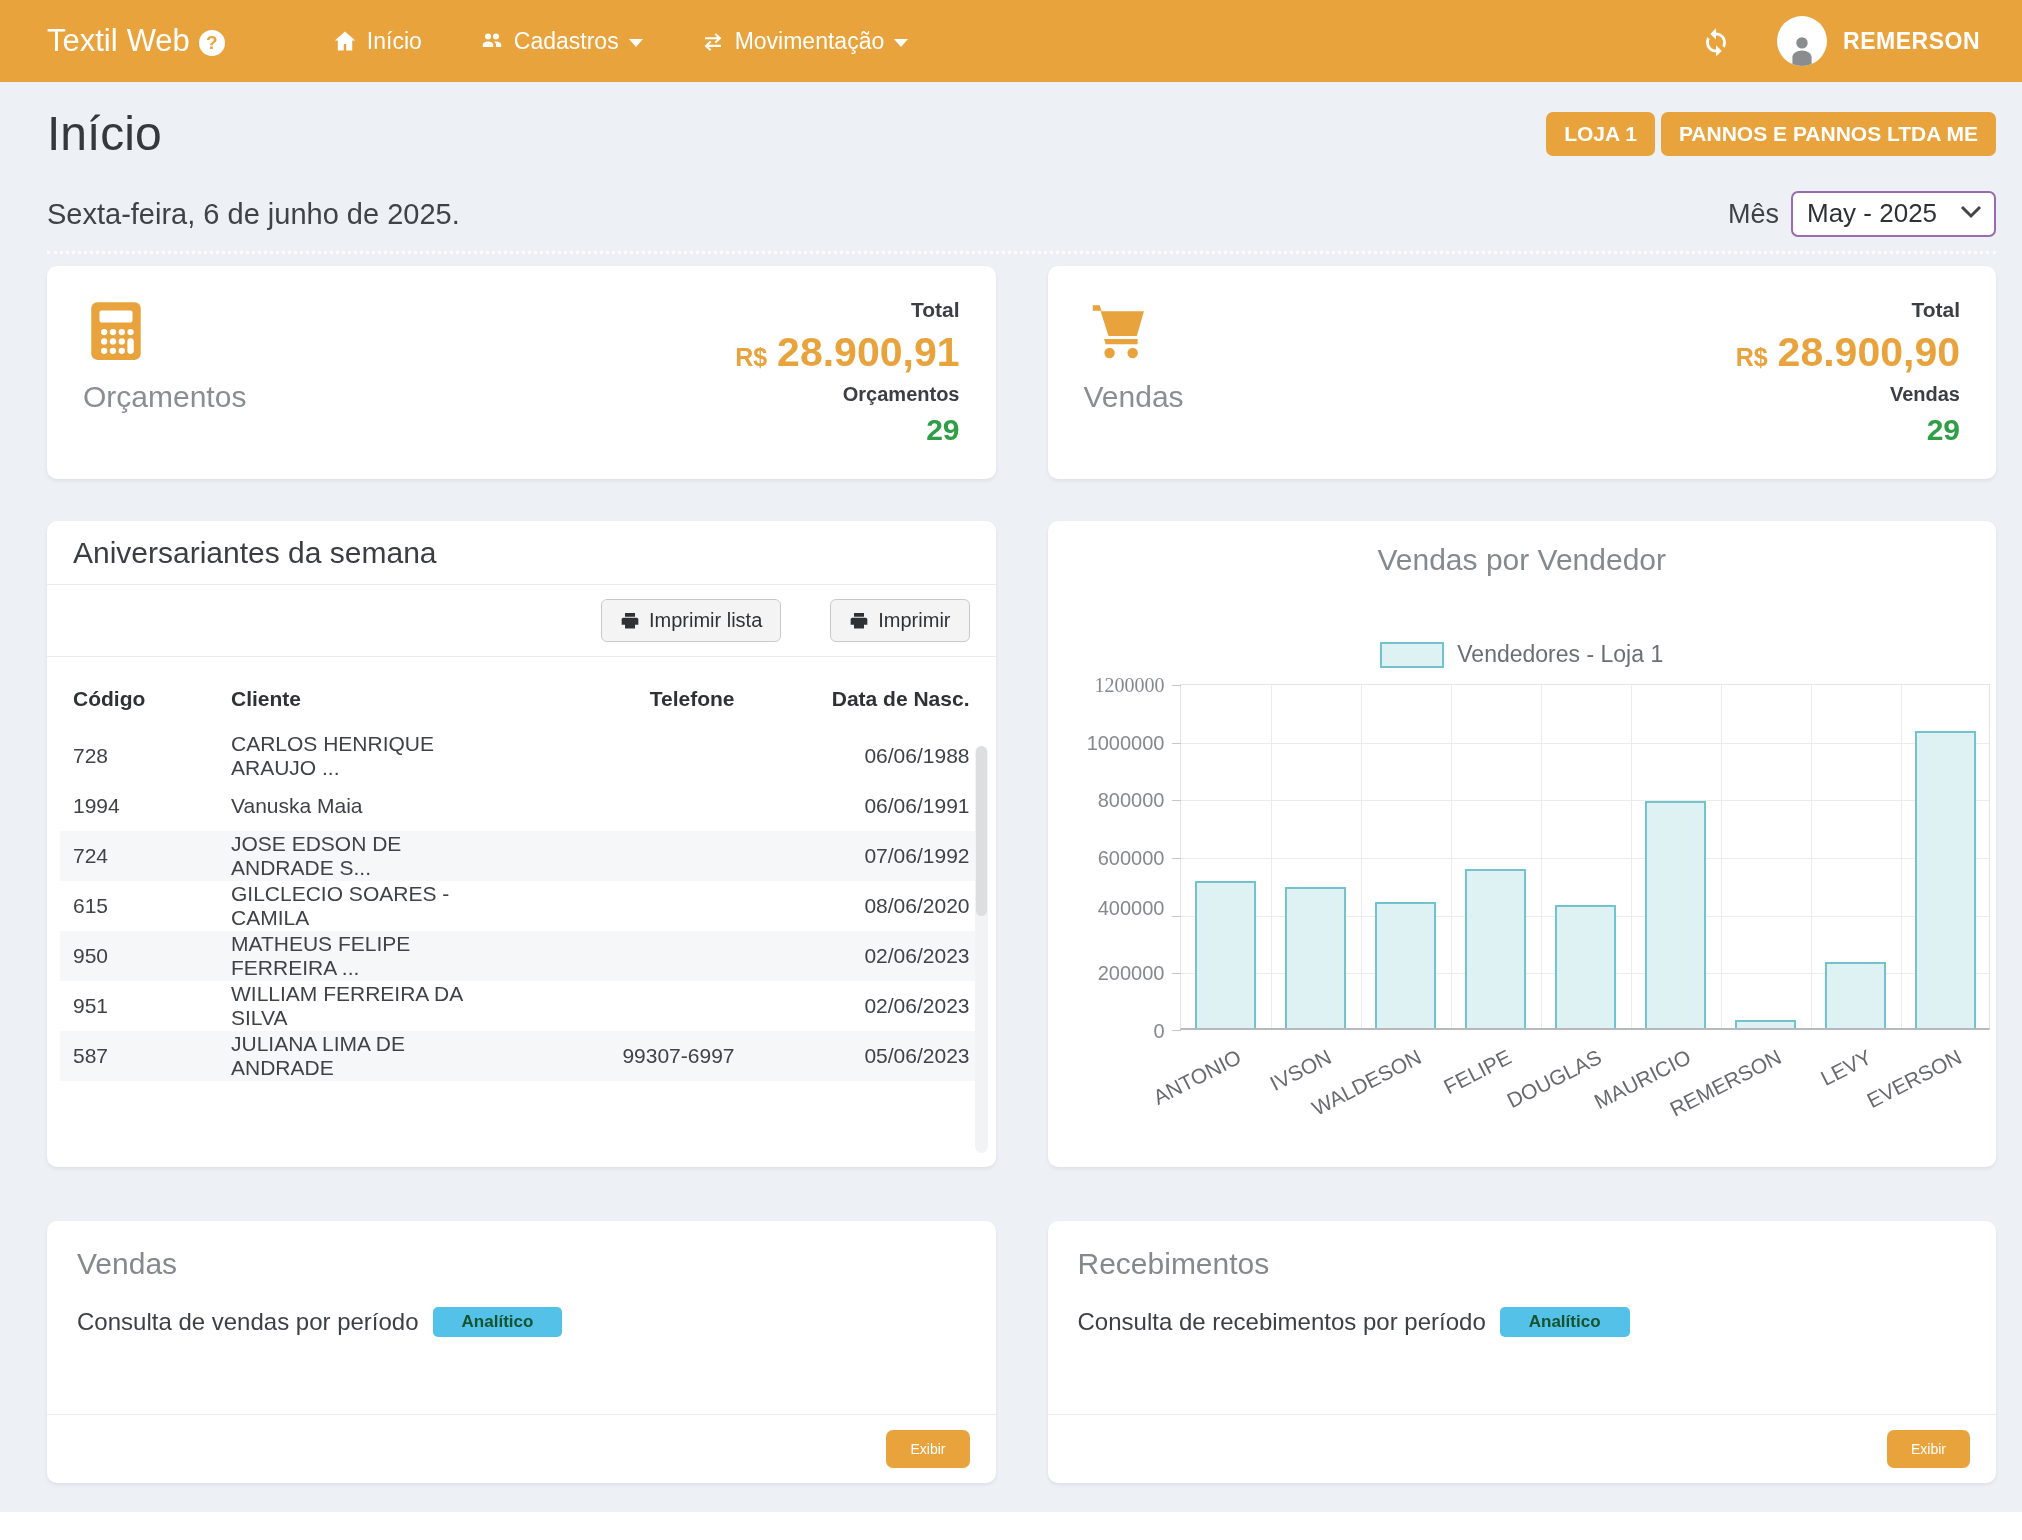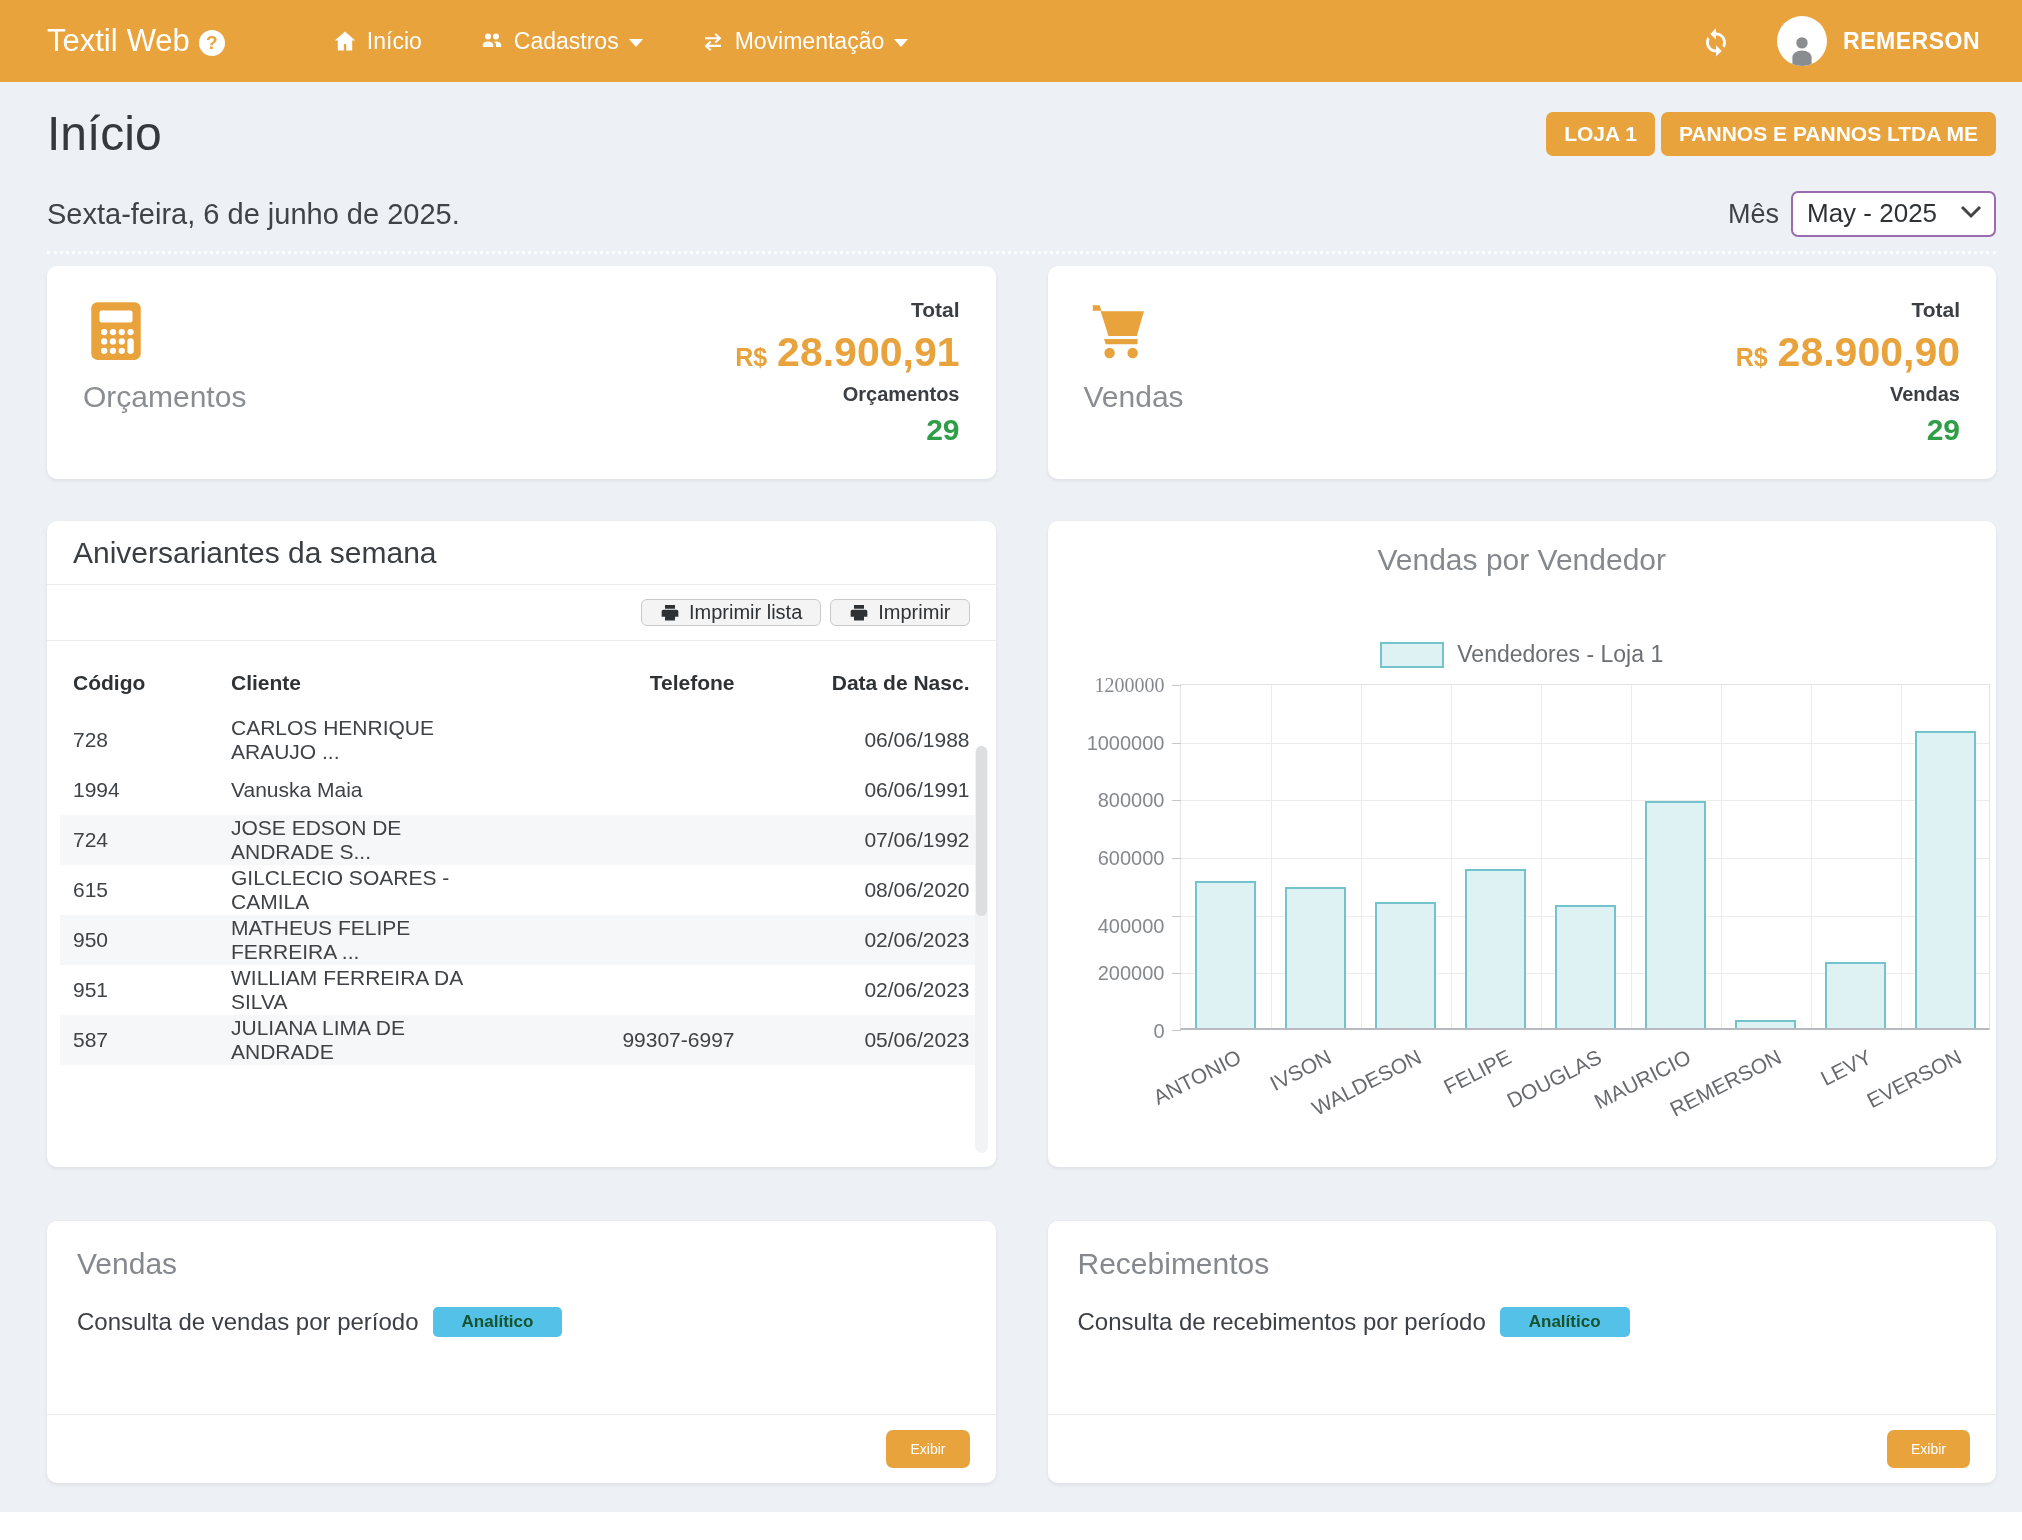--- a/index.html
+++ b/index.html
@@ -70,21 +70,21 @@
   .amount{font-size:41px;font-weight:700;}
   .count-label{font-size:20px;font-weight:700;color:#3B3E43;}
   .count-value{font-size:30px;font-weight:700;color:var(--count-green);}
 
   
   .mid-row{margin-top:42px;}
   .mid-card{height:646px;overflow:hidden;position:relative;}
   .bd-title{font-size:30px;color:#3A3D41;padding:15px 26px 14px 26px;border-bottom:1px solid #ECECEC;}
   .btn-bar{display:flex;justify-content:flex-end;gap:9px;padding:14px 26px;border-bottom:1px solid #ECECEC;}
   .print-btn{display:flex;align-items:center;gap:9px;background:#F4F4F4;border:1px solid #C9C9C9;border-radius:6px;
-    padding:1px 18px;font-size:20px;color:#2F3235;cursor:pointer;font-family:inherit;}
+    padding:9px 18px;font-size:20px;color:#2F3235;cursor:pointer;font-family:inherit;margin-left:40px;}
   .print-btn svg{width:20px;height:20px;fill:#2F3235;}
   table.bd-table{width:calc(100% - 26px);margin:0 13px;border-collapse:collapse;font-size:21px;color:#3F4246;}
   table.bd-table th{font-weight:700;text-align:left;padding:30px 13px 20px 13px;font-size:21px;color:#2F3235;}
   table.bd-table th.r,table.bd-table td.r{text-align:right;}
   table.bd-table td{height:50px;padding:0 13px;}
   table.bd-table col.c-cod{width:158px;}
   table.bd-table col.c-tel{width:235px;}
   table.bd-table col.c-dat{width:235px;}
   tr.alt{background:#F6F7F8;}
   tr.hl{background:var(--accent-orange);color:#fff;}
@@ -346,21 +346,21 @@
         </div>
         <div class="chart-area" data-interactable="false">
           <div class="plot" data-interactable="true">
               <div class="ytick" data-interactable="false" style="top: 345px;"></div>
               <div class="ylabel" data-interactable="false" style="top: 335px;">0</div>
               <div class="hgrid" data-interactable="false" style="top: 288.333px;"></div>
               <div class="ytick" data-interactable="false" style="top: 288.333px;"></div>
               <div class="ylabel" data-interactable="false" style="top: 277.333px;">200000</div>
               <div class="hgrid" data-interactable="false" style="top: 230.667px;"></div>
               <div class="ytick" data-interactable="false" style="top: 230.667px;"></div>
-              <div class="ylabel" data-interactable="false" style="top: 230px;">400000</div>
+              <div class="ylabel" data-interactable="false" style="top: 212px;">400000</div>
               <div class="hgrid" data-interactable="false" style="top: 173px;"></div>
               <div class="ytick" data-interactable="false" style="top: 173px;"></div>
               <div class="ylabel" data-interactable="false" style="top: 162px;">600000</div>
               <div class="hgrid" data-interactable="false" style="top: 115.333px;"></div>
               <div class="ytick" data-interactable="false" style="top: 115.333px;"></div>
               <div class="ylabel" data-interactable="false" style="top: 104.333px;">800000</div>
               <div class="hgrid" data-interactable="false" style="top: 57.6667px;"></div>
               <div class="ytick" data-interactable="false" style="top: 57.6667px;"></div>
               <div class="ylabel" data-interactable="false" style="top: 46.6667px;">1000000</div>
               <div class="ytick" data-interactable="false" style="top: 0px;"></div>

